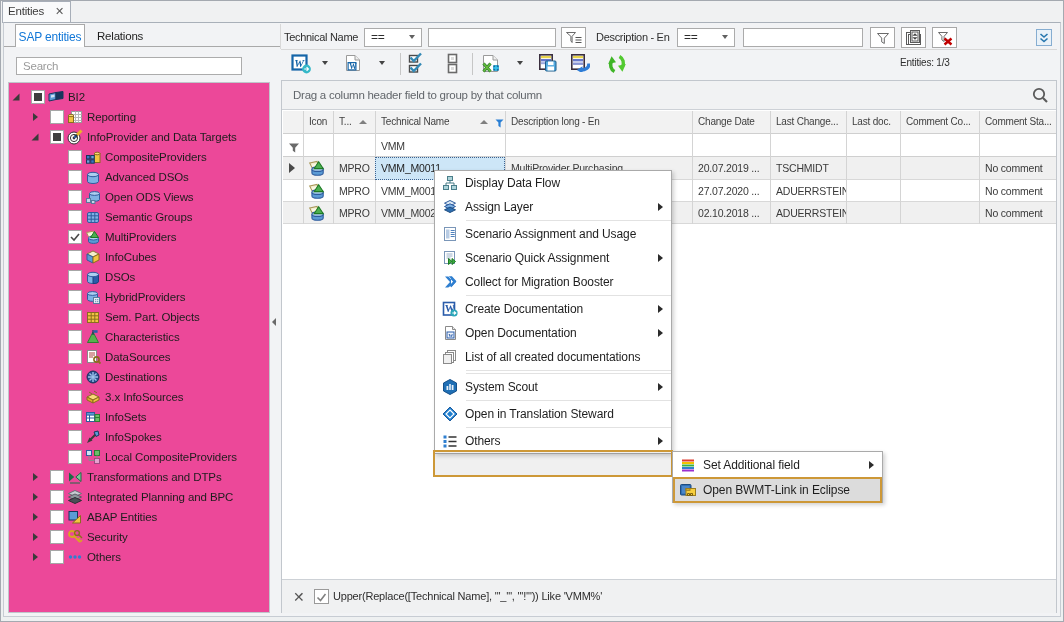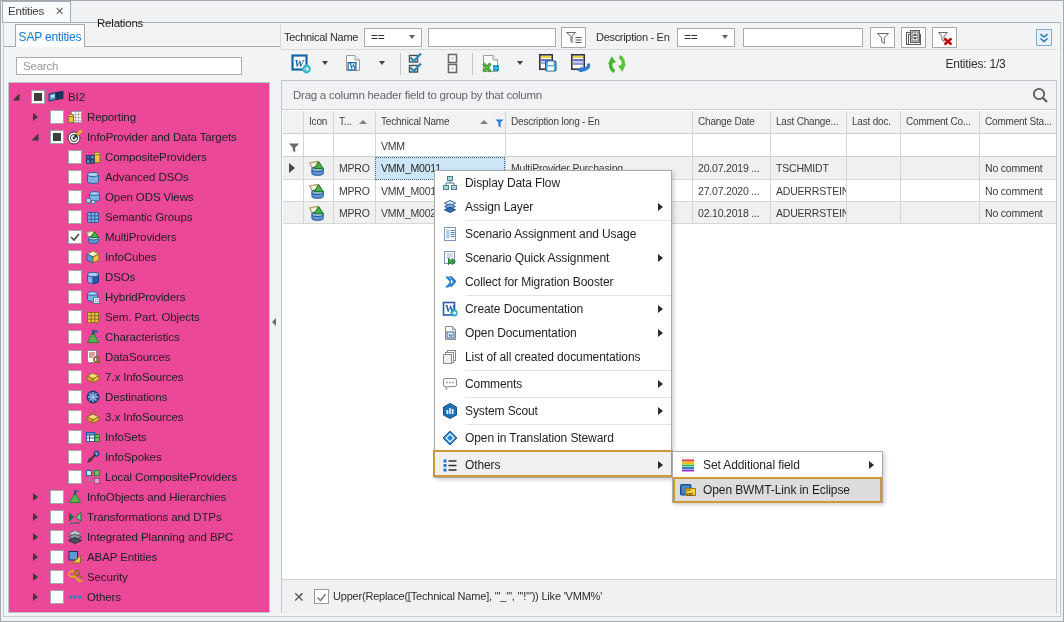--- a/index.html
+++ b/index.html
@@ -22,21 +22,21 @@
 </style></head><body>
 <div class="a" style="left:0;top:0;width:1064px;height:622px;border:1px solid #a4a9b0"></div>
 <div class="a" style="left:1;top:1px;left:1px;width:1062px;height:21px;background:#f0f1f2"></div>
 <div class="a" style="left:2px;top:1px;width:69px;height:22px;background:#f9fafb;border:1px solid #a7aeb8;border-bottom:none"></div>
 <div class="a" style="left:8px;top:5px;font-size:11.5px;color:#3c3c3c">Entities</div>
 <div class="a" style="left:55px;top:5px;font-size:11px;color:#5a5a5a">✕</div>
 <div class="a" style="left:3px;top:22px;width:1058px;height:595px;background:#f2f3f5;border:1px solid #c7ccd3;border-top:1px solid #a9b0b9"></div>
 <div class="a" style="left:4px;top:46px;width:276px;height:1px;background:#a9a9a9"></div>
 <div class="a" style="left:15px;top:24px;width:70px;height:23px;background:#fff;border:1px solid #a9a9a9;border-bottom:none"></div>
 <div class="a" style="left:15px;top:30px;width:70px;text-align:center;font-size:12px;color:#1177d7">SAP entities</div>
-<div class="a" style="left:97px;top:17px;font-size:11.5px;color:#1e1e1e">Relations</div>
+<div class="a" style="left:97px;top:30px;font-size:11.5px;color:#1e1e1e">Relations</div>
 <div class="a" style="left:16px;top:57px;width:226px;height:18px;background:#fff;border:1px solid #acacac;font-size:11.5px;color:#9a9a9a;line-height:16px;padding-left:6px">Search</div>
 <div class="a" style="left:8px;top:82px;width:262px;height:531px;background:#ec4899;border:1px solid #c0c5cb;overflow:hidden">
 <div style="padding-top:4px">
 <div class="trow" style="padding-left:2px">
         <span class="ab">
           <svg style="" width="10" height="10" viewBox="0 0 10 10">
             <polygon points="8.5,1.5 8.5,8.5 1.5,8.5" fill="#3b3b3b"></polygon>
           </svg>
         </span>
         <span class="cb">
@@ -199,30 +199,20 @@
           <path d="M4 4h6M4 6h6M4 8h4" stroke="#b04040"></path>
           <circle cx="11.5" cy="10.5" r="2.6" fill="none" stroke="#8a6d1f" stroke-width="1.6"></circle>
           <line x1="13.2" y1="12.2" x2="15.5" y2="14.5" stroke="#8a6d1f" stroke-width="1.8"></line>
         </svg>
         <span>DataSources</span>
       </div>
 <div class="trow" style="padding-left:39px">
         <span class="ab"></span>
         <span class="cb"></span>
         <svg class="ti" style="" width="16" height="16" viewBox="0 0 16 16">
-          <polygon points="2,7 8,4 14,7 8,10" fill="#f8d978" stroke="#8a6d1f"></polygon>
-          <polygon points="2,7 8,10 8,13.5 2,10.5" fill="#e0a92c" stroke="#8a6d1f"></polygon>
-          <polygon points="14,7 8,10 8,13.5 14,10.5" fill="#f2c441" stroke="#8a6d1f"></polygon>
-        </svg>
-        <span>7.x InfoSources</span>
-      </div>
-<div class="trow" style="padding-left:39px">
-        <span class="ab"></span>
-        <span class="cb"></span>
-        <svg class="ti" style="" width="16" height="16" viewBox="0 0 16 16">
           <circle cx="8" cy="8" r="6" fill="#2a4b8d" stroke="#17365d"></circle>
           <circle cx="8" cy="8" r="2" fill="#9ec3ea"></circle>
           <path d="M8 3v3M8 10v3M3 8h3M10 8h3M4.5 4.5l2.1 2.1M9.4 9.4l2.1 2.1M11.5 4.5L9.4 6.6M6.6 9.4l-2.1 2.1" stroke="#9ec3ea" stroke-width="1.4"></path>
         </svg>
         <span>Destinations</span>
       </div>
 <div class="trow" style="padding-left:39px">
         <span class="ab"></span>
         <span class="cb"></span>
         <svg class="ti" style="" width="16" height="16" viewBox="0 0 16 16">
@@ -258,34 +248,20 @@
 <div class="trow" style="padding-left:39px">
         <span class="ab"></span>
         <span class="cb"></span>
         <svg class="ti" style="" width="16" height="16" viewBox="0 0 16 16">
           <rect x="1.5" y="1.5" width="5" height="5" fill="#cfe2f3" stroke="#2e5c9e"></rect>
           <rect x="9.5" y="1.5" width="5" height="5" fill="#6abf69" stroke="#2e7d32"></rect>
           <rect x="9.5" y="9.5" width="5" height="5" fill="#e8a0d0" stroke="#a04880"></rect>
           <path d="M4 6.5v5h5.5M12 6.5v3" stroke="#8a8a8a" fill="none"></path>
         </svg>
         <span>Local CompositeProviders</span>
-      </div>
-<div class="trow" style="padding-left:21px">
-        <span class="ab">
-          <svg style="" width="10" height="10" viewBox="0 0 10 10">
-            <polygon points="3,1 8,5 3,9" fill="#3b3b3b"></polygon>
-          </svg>
-        </span>
-        <span class="cb"></span>
-        <svg class="ti" style="" width="16" height="16" viewBox="0 0 16 16">
-          <polygon points="8,3.5 13.5,13.5 2.5,13.5" fill="#57b14e" stroke="#2e7d32"></polygon>
-          <rect x="7.4" y="1" width="1.2" height="5" fill="#17365d"></rect>
-          <polygon points="8.6,1.2 13,2.2 8.6,3.6" fill="#2a5caa"></polygon>
-        </svg>
-        <span>InfoObjects and Hierarchies</span>
       </div>
 <div class="trow" style="padding-left:21px">
         <span class="ab">
           <svg style="" width="10" height="10" viewBox="0 0 10 10">
             <polygon points="3,1 8,5 3,9" fill="#3b3b3b"></polygon>
           </svg>
         </span>
         <span class="cb"></span>
         <svg class="ti" style="" width="16" height="16" viewBox="0 0 16 16">
           <polygon points="2,3.5 2,12.5 7.2,8" fill="#1e6b46"></polygon>
@@ -448,21 +424,21 @@
       <rect x="2" y="8.5" width="10" height="2.4" fill="#8894d4"></rect>
       <path d="M18 9.5c0 4.5-3.5 6.5-8 6.5" fill="none" stroke="#2e7cd6" stroke-width="3.4"></path>
       <polygon points="11.5,12.2 5.8,16 11.5,19.5" fill="#2e7cd6"></polygon>
     </svg></div>
 <div class="a" style="left:607px;top:54px"><svg style="" width="20" height="20" viewBox="0 0 20 20">
       <path d="M7.5 17.5C3.8 15.5 2.6 10.8 4.6 7.2" fill="none" stroke="#3fb527" stroke-width="3.4"></path>
       <polygon points="1.2,10 9,8.2 4.6,2.2" fill="#3fb527"></polygon>
       <path d="M12.5 2.5c3.7 2 4.9 6.7 2.9 10.3" fill="none" stroke="#52c930" stroke-width="3.4"></path>
       <polygon points="18.8,10 11,11.8 15.4,17.8" fill="#52c930"></polygon>
     </svg></div>
-<div class="a" style="left:900px;top:57px;width:151px;height:14px;font-size:12px;color:#2e2e2e;text-align:center">Entities: 1/3</div>
+<div class="a" style="left:900px;top:57px;width:151px;height:14px;font-size:10px;color:#2e2e2e;text-align:left">Entities: 1/3</div>
 <div class="a" style="left:281px;top:80px;width:776px;height:533px;background:#fff;border:1px solid #c2c7cd"></div>
 <div class="a" style="left:282px;top:81px;width:774px;height:29px;background:#f1f2f3;border-bottom:1px solid #cdd1d6"></div>
 <div class="a" style="left:293px;top:89px;font-size:11.5px;letter-spacing:-0.25px;color:#62666b">Drag a column header field to group by that column</div>
 <div class="a" style="left:1031px;top:86px"><svg style="" width="18" height="18" viewBox="0 0 18 18">
       <circle cx="8" cy="8" r="5.2" fill="none" stroke="#5a5a5a" stroke-width="1.8"></circle>
       <line x1="12" y1="12" x2="16" y2="16" stroke="#5a5a5a" stroke-width="2.2"></line>
     </svg></div>
 <div class="a" style="left:283px;top:111px;width:773px;height:23px;background:#f2f2f2;border-bottom:1px solid #cfcfcf"></div>
 <div class="hcell" style="left:283px;top:111px;width:20px;height:23px"></div>
 <div class="hcell" style="left:303px;top:111px;width:30px;height:23px">Icon</div>
@@ -668,33 +644,20 @@
           <rect x="5.5" y="1.5" width="8" height="10" fill="#fff" stroke="#8a8a8a"></rect>
           <rect x="3.5" y="3.5" width="8" height="10" fill="#fff" stroke="#8a8a8a"></rect>
           <rect x="1.5" y="5.5" width="8" height="9" fill="#f0f0f0" stroke="#8a8a8a"></rect>
         </svg>
       </span>
       <span>List of all created documentations</span>
     </div>
 <div class="msep">
       <div></div>
     </div>
-<div class="mi" style="position:relative">
-      <span class="mic">
-        <svg style="" width="16" height="16" viewBox="0 0 16 16">
-          <rect x="1.5" y="2.5" width="13" height="8" rx="1.5" fill="#fff" stroke="#8a8a8a"></rect>
-          <path d="M4 10.5v3l3-3" fill="#fff" stroke="#8a8a8a"></path>
-          <circle cx="5" cy="6.5" r="0.9" fill="#7aa0c8"></circle>
-          <circle cx="8" cy="6.5" r="0.9" fill="#7aa0c8"></circle>
-          <circle cx="11" cy="6.5" r="0.9" fill="#7aa0c8"></circle>
-        </svg>
-      </span>
-      <span>Comments</span>
-      <span class="marr" style="top:8px"></span>
-    </div>
 <div class="msep">
       <div></div>
     </div>
 <div class="mi" style="position:relative">
       <span class="mic">
         <svg style="" width="16" height="16" viewBox="0 0 16 16">
           <polygon points="8,0.5 14.5,4 14.5,12 8,15.5 1.5,12 1.5,4" fill="#1f6fb5" stroke="#15508a"></polygon>
           <rect x="4.5" y="7" width="1.8" height="4" fill="#fff" opacity="0.9"></rect>
           <rect x="7.1" y="5" width="1.8" height="6" fill="#cfe2f3"></rect>
           <rect x="9.7" y="6" width="1.8" height="5" fill="#fff" opacity="0.9"></rect>

